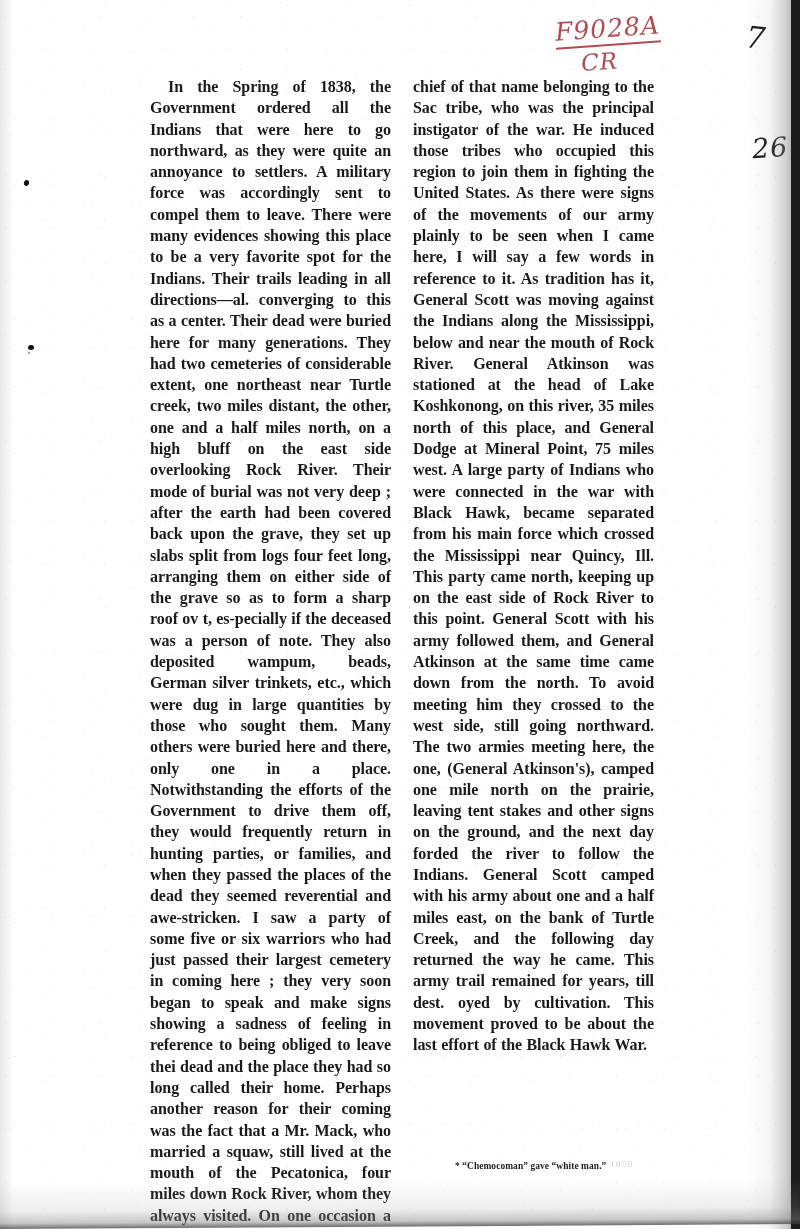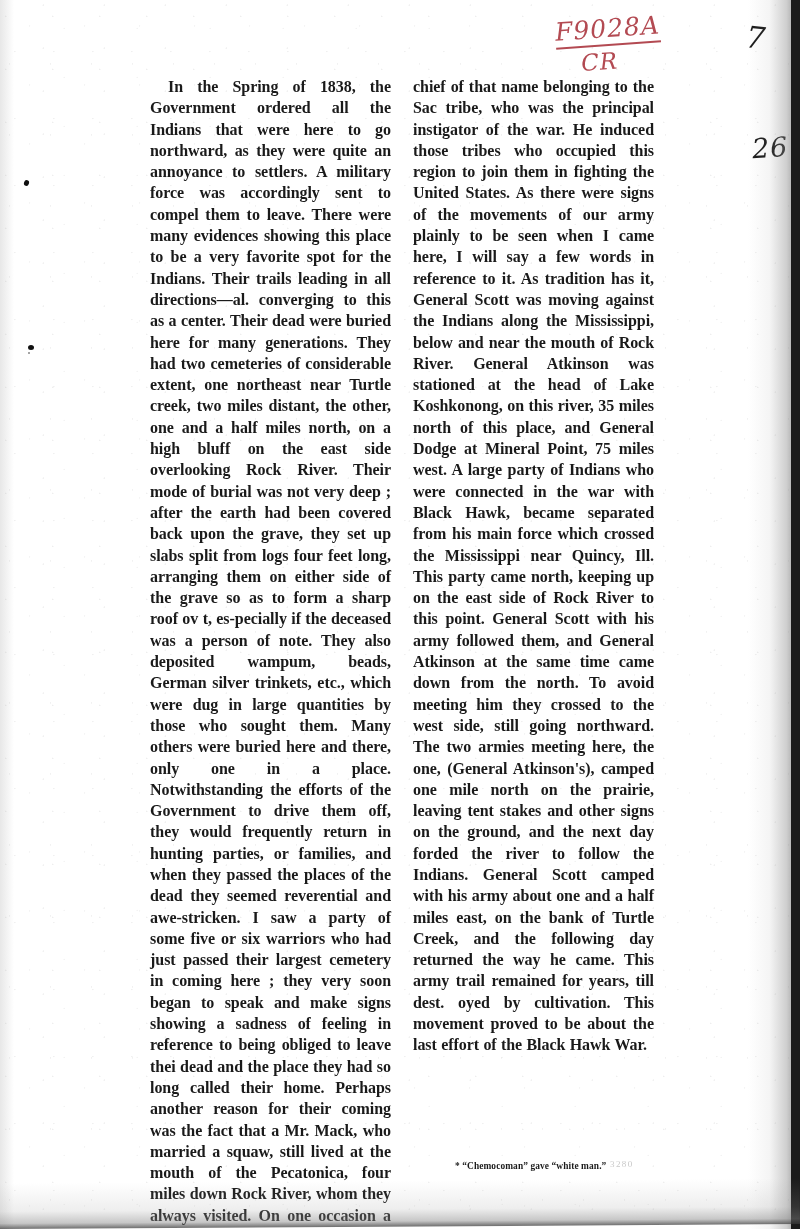--- a/index.html
+++ b/index.html
@@ -211,21 +211,21 @@
 
     </div>
 
     <div class="col">
       <p>chief of that name belonging to the Sac tribe, who was the principal instigator of the war. He induced those tribes who occupied this region to join them in fighting the United States. As there were signs of the movements of our army plainly to be seen when I came here, I will say a few words in reference to it. As tradition has it, General Scott was moving against the Indians along the Mississippi, below and near the mouth of Rock River. General Atkinson was stationed at the head of Lake Koshkonong, on this river, 35 miles north of this place, and General Dodge at Mineral Point, 75 miles west. A large party of Indians who were connected in the war with Black Hawk, became separated from his main force which crossed the Mississippi near Quincy, Ill. This party came north, keeping up on the east side of Rock River to this point. General Scott with his army followed them, and General Atkinson at the same time came down from the north. To avoid meeting him they crossed to the west side, still going northward. The two armies meeting here, the one, (General Atkinson's), camped one mile north on the prairie, leaving tent stakes and other signs on the ground, and the next day forded the river to follow the Indians. General Scott camped with his army about one and a half miles east, on the bank of Turtle Creek, and the following day returned the way he came. This army trail remained for years, till dest. oyed by cultivation. This movement proved to be about the last effort of the Black Hawk War.</p>
     </div>
 
   </div>
 
   <div class="footnote">* “Chemocoman” gave “white man.”</div>
-  <div class="ghost">3280</div>
+  <div class="ghost">1050</div>
 
   <div class="scan-noise"></div>
   <div class="edge-left"></div>
   <div class="edge-right"></div>
   <div class="edge-right-dark"></div>
   <div class="edge-bottom"></div>
 
 </div>
 
 </body></html>

